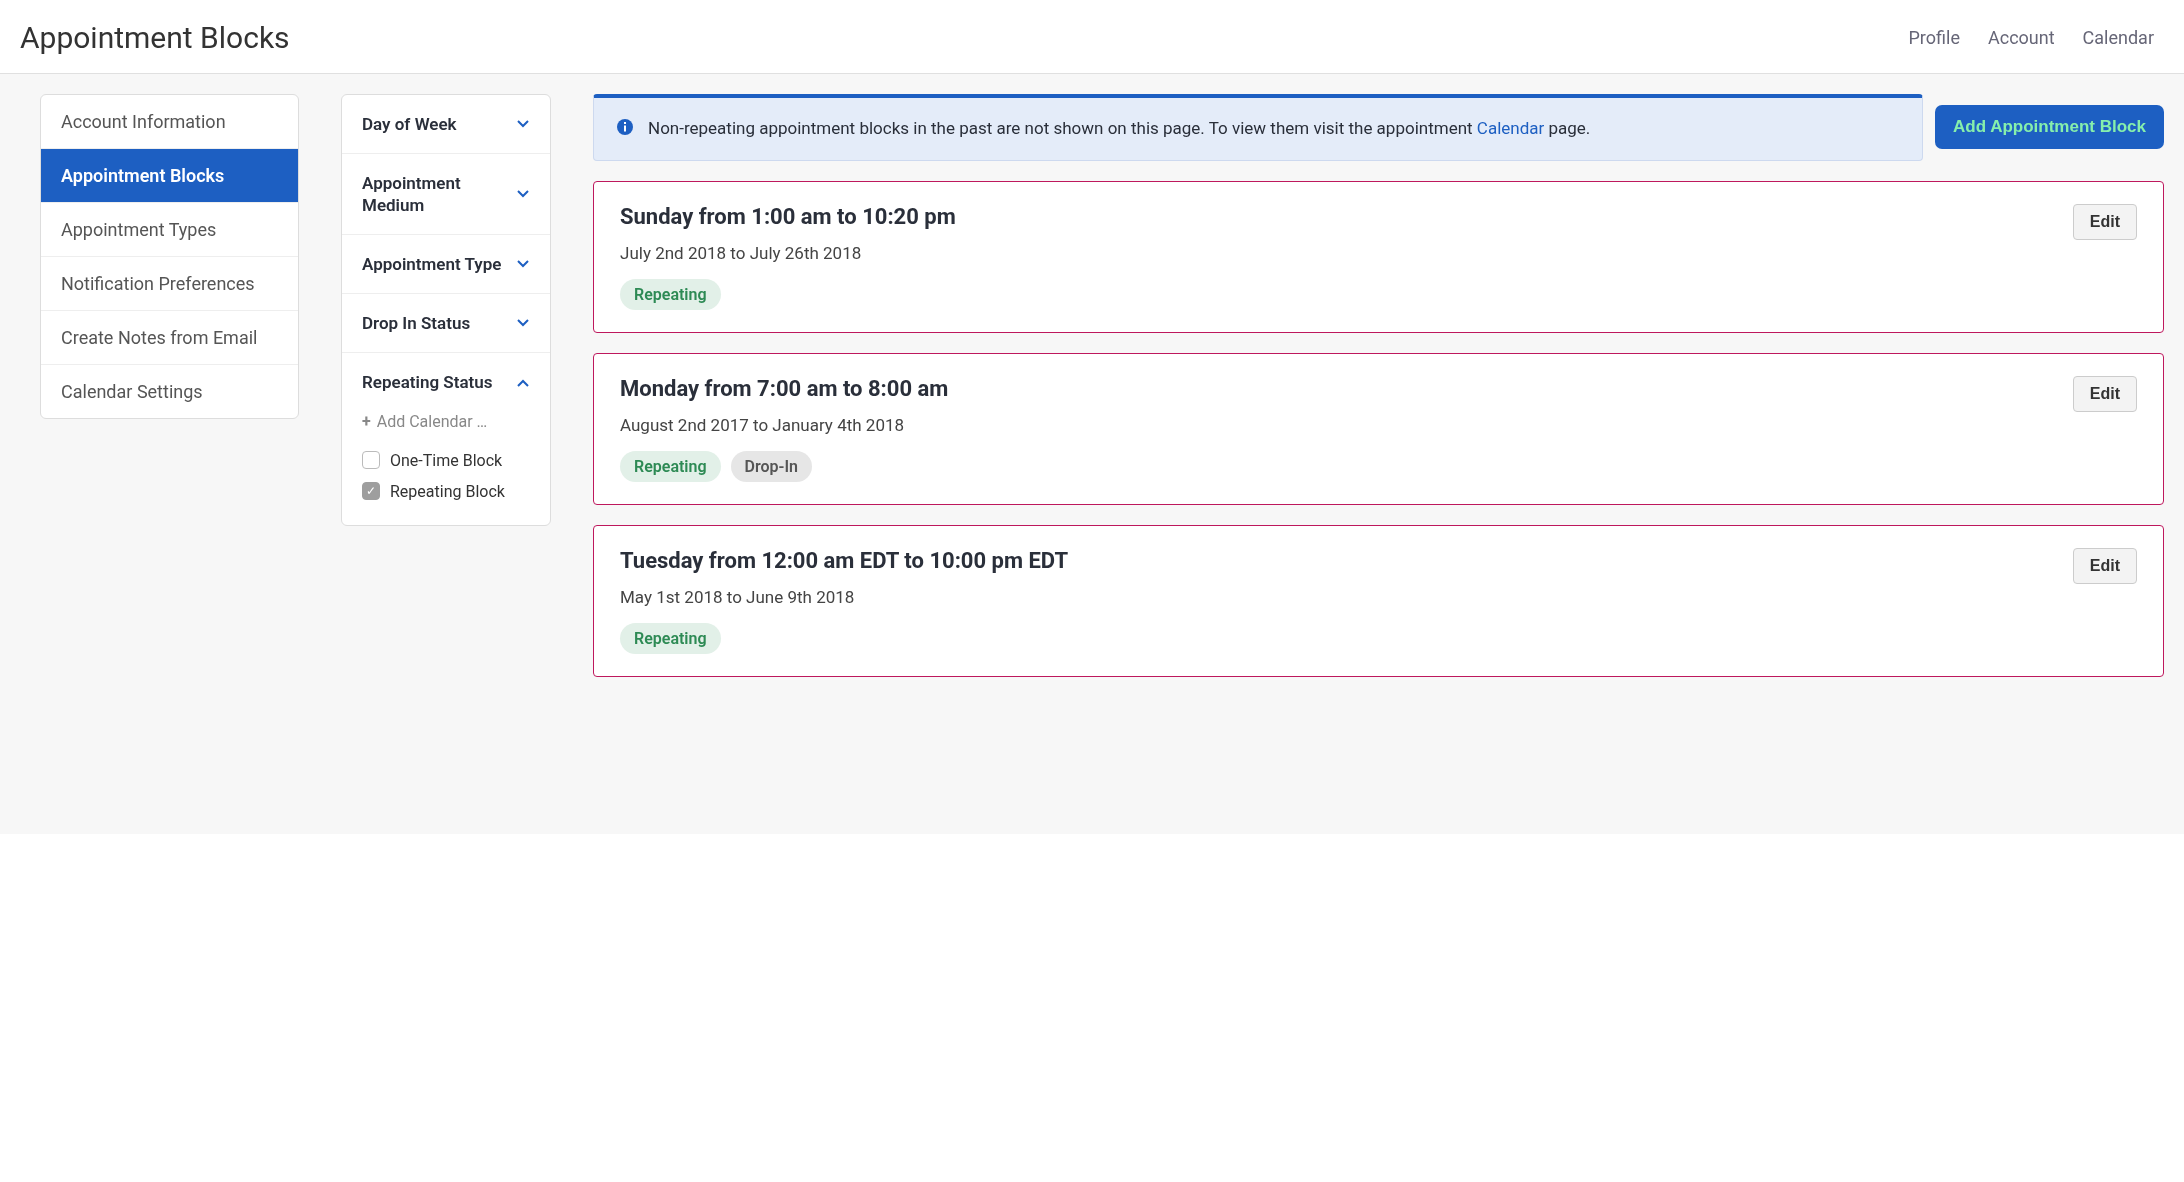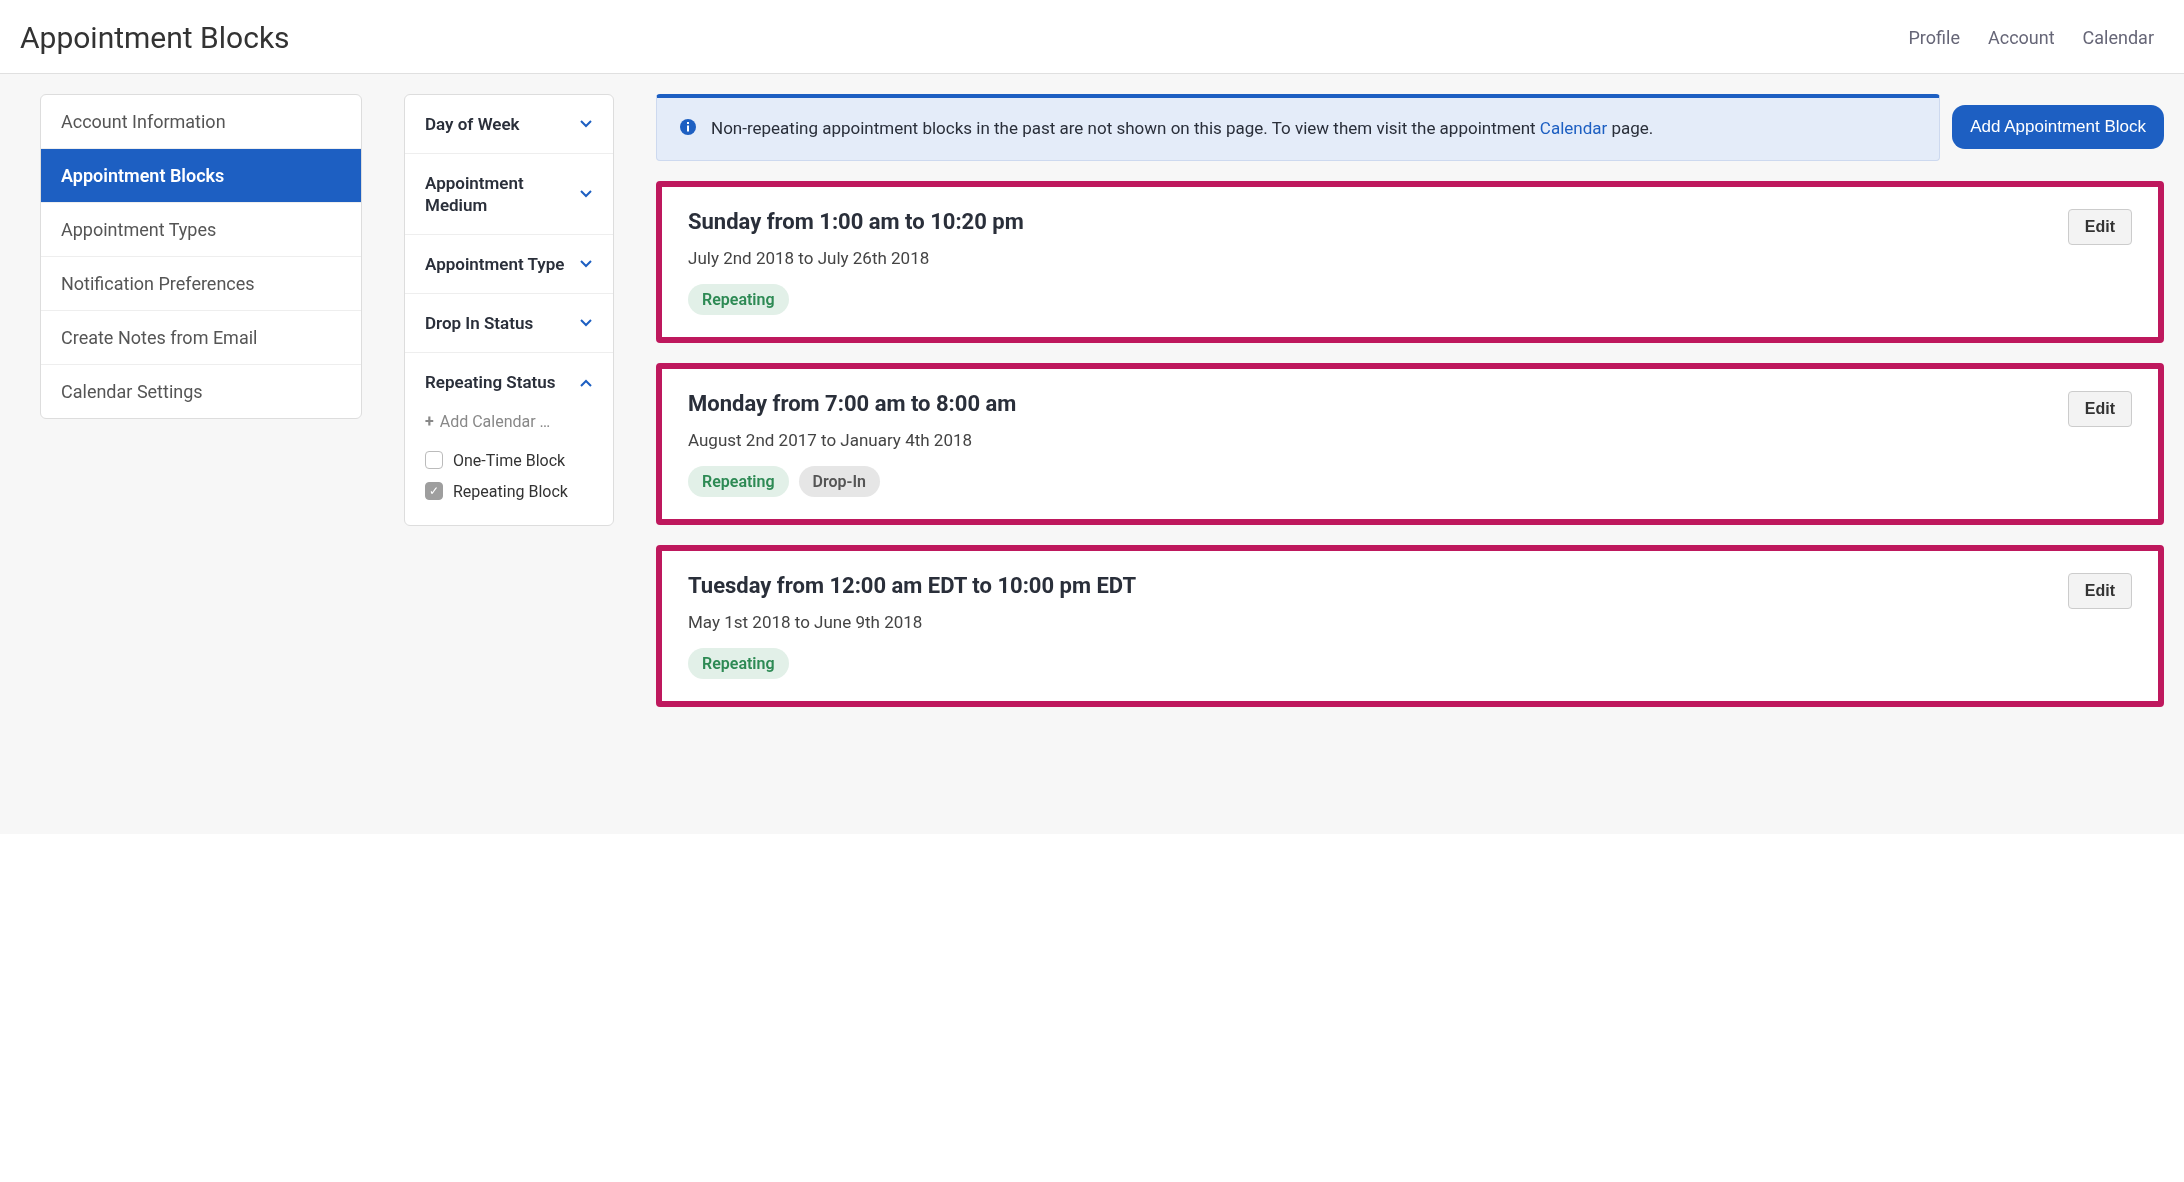--- a/index.html
+++ b/index.html
@@ -33,21 +33,21 @@
   .content {
     display: flex;
     padding: 20px 20px 20px 40px;
     gap: 42px;
     background: #f7f7f7;
     min-height: 760px;
     align-items: flex-start;
   }
   
   .side-nav {
-    width: 322px;
+    width: 259px;
     background: #fff;
     border: 1px solid #ddd;
     border-radius: 6px;
     overflow: hidden;
     flex-shrink: 0;
   }
   .side-nav-item {
     padding: 16px 20px;
     font-size: 18px;
     color: #555;
@@ -158,32 +158,32 @@
     line-height: 1.5;
   }
   .info-icon {
     width: 18px; height: 18px;
     flex-shrink: 0;
     margin-top: 2px;
   }
   .info-banner a { color: #1d5fc2; text-decoration: none; }
   .add-btn {
     background: #1d5fc2;
-    color: #ffffff;
+    color: #86efac;
     border: none;
-    border-radius: 13px;
+    border-radius: 7px;
     padding: 12px 18px;
     font-size: 17px;
-    font-weight: 400;
+    font-weight: 700;
     cursor: pointer;
     white-space: nowrap;
   }
   .card {
     background: #fff;
-    border: 6px solid #be185d;
+    border: 1px solid #be185d;
     border-radius: 4px;
     padding: 22px 26px;
     display: flex;
     justify-content: flex-end;
     align-items: flex-start;
   }
   .card-body { flex:1; }
   .card-title {
     font-size: 22px;
     font-weight: 700;

